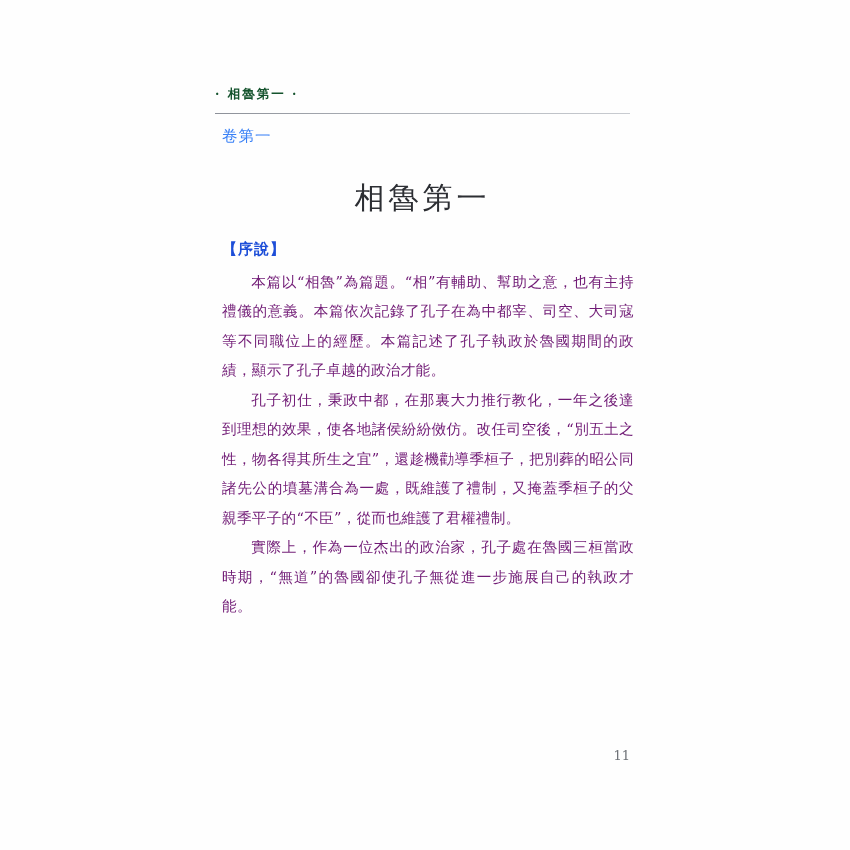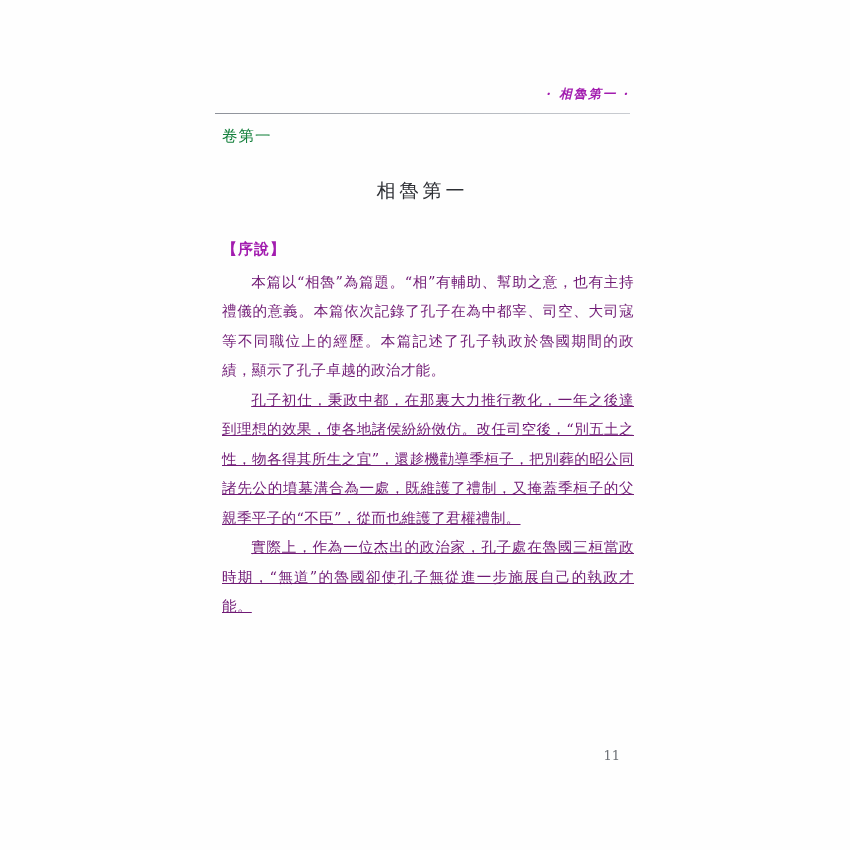--- a/index.html
+++ b/index.html
@@ -21,98 +21,95 @@
     background: #fefefe;
     box-sizing: border-box;
   }
 
   
   .running-head {
     position: absolute;
     left: 215px;
     top: 86px;
     width: 415px;
-    text-align: right;
     font-size: 12.5px;
     letter-spacing: 2px;
-    color: #a21caf;
+    color: #14532d;
     font-weight: 600;
     white-space: nowrap;
-    font-style: italic;
   }
   .head-rule {
     position: absolute;
     left: 215px;
     top: 113px;
     width: 415px;
     height: 1px;
     background: linear-gradient(to right, #8d9199 0%, #a8acb3 35%, #b9bdc3 70%, #c9ccd1 100%);
   }
 
   
   .volume-line {
     position: absolute;
     left: 222px;
     top: 126px;
     font-size: 15.5px;
     letter-spacing: 1px;
-    color: #15803d;
+    color: #3b82f6;
     text-align: right;
   }
 
   
   .chapter-title {
     position: absolute;
     left: 215px;
     top: 178px;
     width: 415px;
     text-align: center;
-    font-size: 19px;
+    font-size: 30px;
     letter-spacing: 4px;
     color: #2c2e33;
   }
 
   
   .column {
     position: absolute;
     left: 222px;
     top: 238px;
     width: 412px;
   }
 
   .section-heading {
     font-size: 15px;
     font-weight: 700;
     letter-spacing: 1px;
-    color: #a21caf;
+    color: #1d4ed8;
     margin: 0 0 6px 0;
     line-height: 1.5;
   }
 
   .para {
     margin: 0;
     font-size: 14.6px;
     line-height: 29.5px;
     color: #701a75;
     text-align: justify;
     text-align-last: left;
     text-indent: 2em;
     letter-spacing: 0.3px;
     word-break: break-all;
   }
 
   .para + .para {
     margin-top: 0;
-    text-decoration: underline;
   }
 
   
   .page-number {
     position: absolute;
-    left: 205px;
+    left: 215px;
     top: 748px;
     width: 415px;
     text-align: right;
     font-size: 13px;
     color: #6f7378;
     font-family: "DejaVu Serif", "Liberation Serif", serif;
   }
 </style>
 </head>
 <body>

